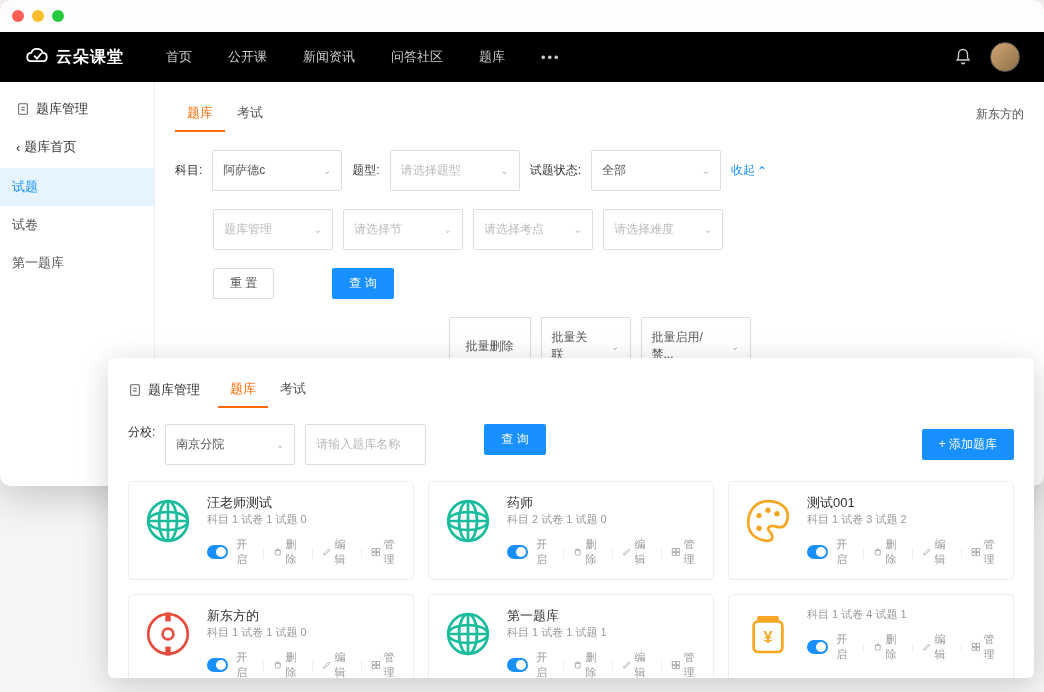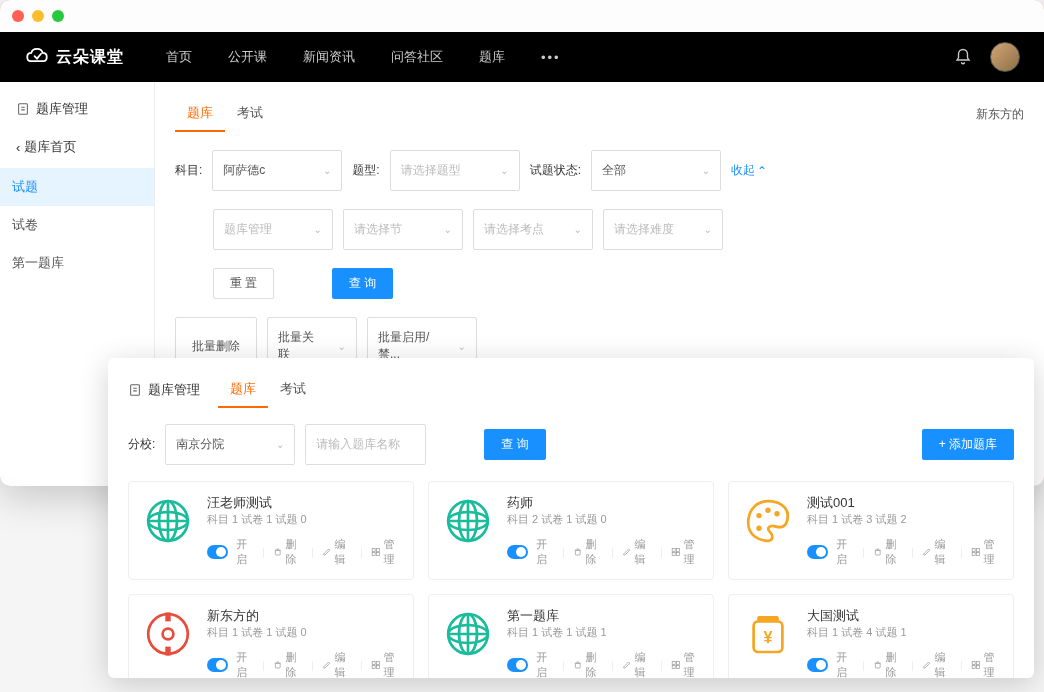--- a/index.html
+++ b/index.html
@@ -39,25 +39,25 @@
 .breadcrumb-right { font-size: 12px; color: #555; }
 
 .filter-row { display: flex; align-items: center; gap: 10px; margin-top: 18px; font-size: 12px; }
 .filter-label { color: #333; }
 .select-box { display: inline-flex; align-items: center; justify-content: space-between; border: 1px solid #ddd; border-radius: 2px; padding: 11px 10px; font-size: 12px; color: #555; background: #fff; cursor: pointer; gap: 16px; }
 .select-box .chev { color: #bbb; font-size: 10px; }
 .select-box.placeholder { color: #bbb; }
 .collapse-link { color: #1890ff; font-size: 12px; cursor: pointer; display: flex; align-items: center; gap: 2px; }
 
 .btn { padding: 6px 16px; border-radius: 2px; font-size: 12px; cursor: pointer; border: 1px solid transparent; display: inline-flex; align-items: center; }
-.btn-default { border-color: #ddd; color: #555; background: #fff; font-family: Liberation Serif, serif; }
+.btn-default { border-color: #ddd; color: #555; background: #fff; }
 .btn-primary { background: #1890ff; color: #fff; margin-left: 48px; }
 .btn-primary-alt { background: #1890ff; color: #fff; }
 
-.action-row { display: flex; justify-content: space-between; align-items: center; margin-top: 18px; }
+.action-row { display: flex; justify-content: space-between; align-items: center; margin-top: 18px; flex-direction: column; }
 .action-left { display: flex; gap: 10px; }
 .action-right { display: flex; gap: 10px; align-items: center; }
 .search-box { border: 1px solid #ddd; border-radius: 2px; padding: 5px 10px; font-size: 12px; color: #bbb; width: 160px; display: flex; justify-content: space-between; align-items: center; }
 
 .table { margin-top: 16px; }
 .table-header { display: flex; align-items: center; padding: 10px 8px; background: #fafafa; font-size: 12px; color: #333; }
 .table-row { display: flex; align-items: center; padding: 14px 8px; font-size: 12px; color: #555; border-bottom: 1px solid #f0f0f0; }
 .col-check { width: 34px; }
 .col-type { width: 90px; }
 .col-content { flex: 1; }
@@ -71,21 +71,21 @@
 .op-link.muted { color: #999; }
 
 
 .panel2 { position: absolute; left: 108px; top: 358px; width: 926px; height: 320px; background: #fff; border-radius: 6px; box-shadow: 0 6px 30px rgba(0,0,0,0.18); padding: 14px 20px; overflow: hidden; }
 .panel2-header { display: flex; align-items: center; justify-content: space-between; }
 .panel2-left { display: flex; align-items: center; gap: 18px; }
 .panel2-title { font-size: 13px; color: #333; display: flex; align-items: center; gap: 6px; }
 .panel2-tabs { display: flex; }
 
 .panel2-filter { display: flex; align-items: center; gap: 10px; margin-top: 16px; font-size: 12px; justify-content: space-between; }
-.panel2-filter-left { display: flex; align-items: center; gap: 10px; }
+.panel2-filter-left { display: flex; align-items: flex-start; gap: 10px; }
 
 .card-grid { display: grid; grid-template-columns: repeat(3, 1fr); gap: 14px; margin-top: 16px; }
 .card { border: 1px solid #eee; border-radius: 4px; padding: 12px; display: flex; gap: 12px; position: relative; }
 .card-icon { width: 54px; height: 54px; flex-shrink: 0; display: flex; align-items: center; justify-content: center; }
 .card-body { flex: 1; min-width: 0; }
 .card-title { font-size: 13px; color: #333; font-weight: 500; }
 .card-meta { font-size: 11px; color: #999; margin-top: 0; }
 .card-ops { display: flex; align-items: center; gap: 8px; margin-top: 10px; font-size: 11px; color: #999; }
 .card-ops .sep { color: #eee; }
 .switch { width: 26px; height: 14px; background: #1890ff; border-radius: 7px; position: relative; display: inline-block; }
@@ -477,21 +477,20 @@
       </div>
       <div class="card">
         <div class="card-icon">
           <svg viewBox="0 0 60 60" width="54" height="54">
             <rect x="14" y="16" width="32" height="34" rx="5" fill="none" stroke="#f5a623" stroke-width="3"></rect>
             <rect x="18" y="10" width="24" height="6" rx="2" fill="#f5a623"></rect>
             <text x="30" y="40" text-anchor="middle" font-size="18" fill="#f5a623" font-weight="bold">¥</text>
           </svg>
         </div>
         <div class="card-body">
-          <div class="card-title">大国测试</div>
           <div class="card-meta">科目 1  试卷 4  试题 1</div>
           <div class="card-ops">
             <span class="switch"></span>
             <span>开启</span>
             <span class="sep">|</span>
             <span class="card-op"><svg class="small-icon" viewBox="0 0 16 16">
                 <rect x="4" y="5" width="8" height="8" rx="1"></rect>
                 <line x1="3" y1="5" x2="13" y2="5"></line>
                 <line x1="6" y1="3" x2="10" y2="3"></line>
               </svg>删除</span>

